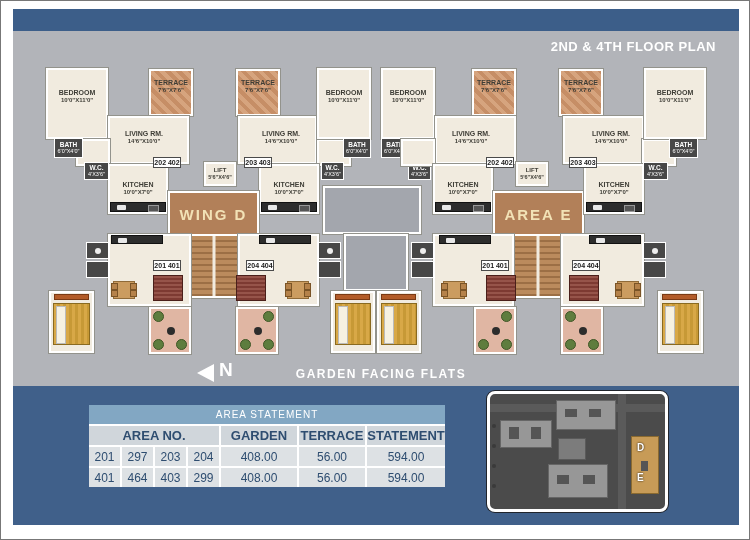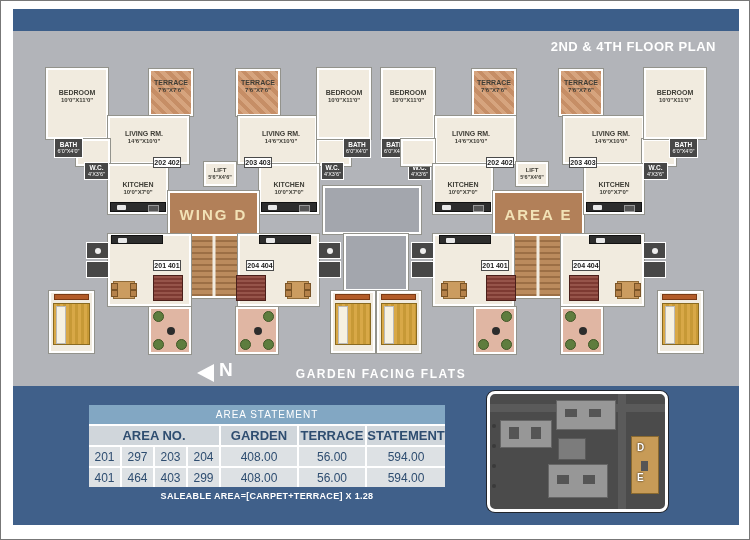--- a/index.html
+++ b/index.html
@@ -377,21 +377,20 @@
     <div class="cell">594.00</div>
 
     <div class="cell">401</div>
     <div class="cell">464</div>
     <div class="cell">403</div>
     <div class="cell">299</div>
     <div class="cell">408.00</div>
     <div class="cell">56.00</div>
     <div class="cell">594.00</div>
   </div>
-  <div class="abs tnote" style="left:88px;top:490px;width:356px;">SALEABLE  AREA=[CARPET+TERRACE] X 1.28</div>
 
   <div class="abs" id="keyplan" style="left:486px;top:390px;width:181px;height:121px;">
     <div class="kroad" style="left:0;top:10px;width:175px;height:8px;"></div>
     <div class="kroad" style="left:128px;top:0;width:8px;height:115px;"></div>
     <div class="kbldg" style="left:10px;top:26px;width:50px;height:26px;">
       <span class="kwin" style="left:8px;top:6px;width:10px;height:12px;"></span>
         <span class="kwin" style="left:30px;top:6px;width:10px;height:12px;"></span>
       </div>
     <div class="kbldg" style="left:66px;top:6px;width:58px;height:28px;">
       <span class="kwin" style="left:8px;top:8px;width:12px;height:8px;"></span>

